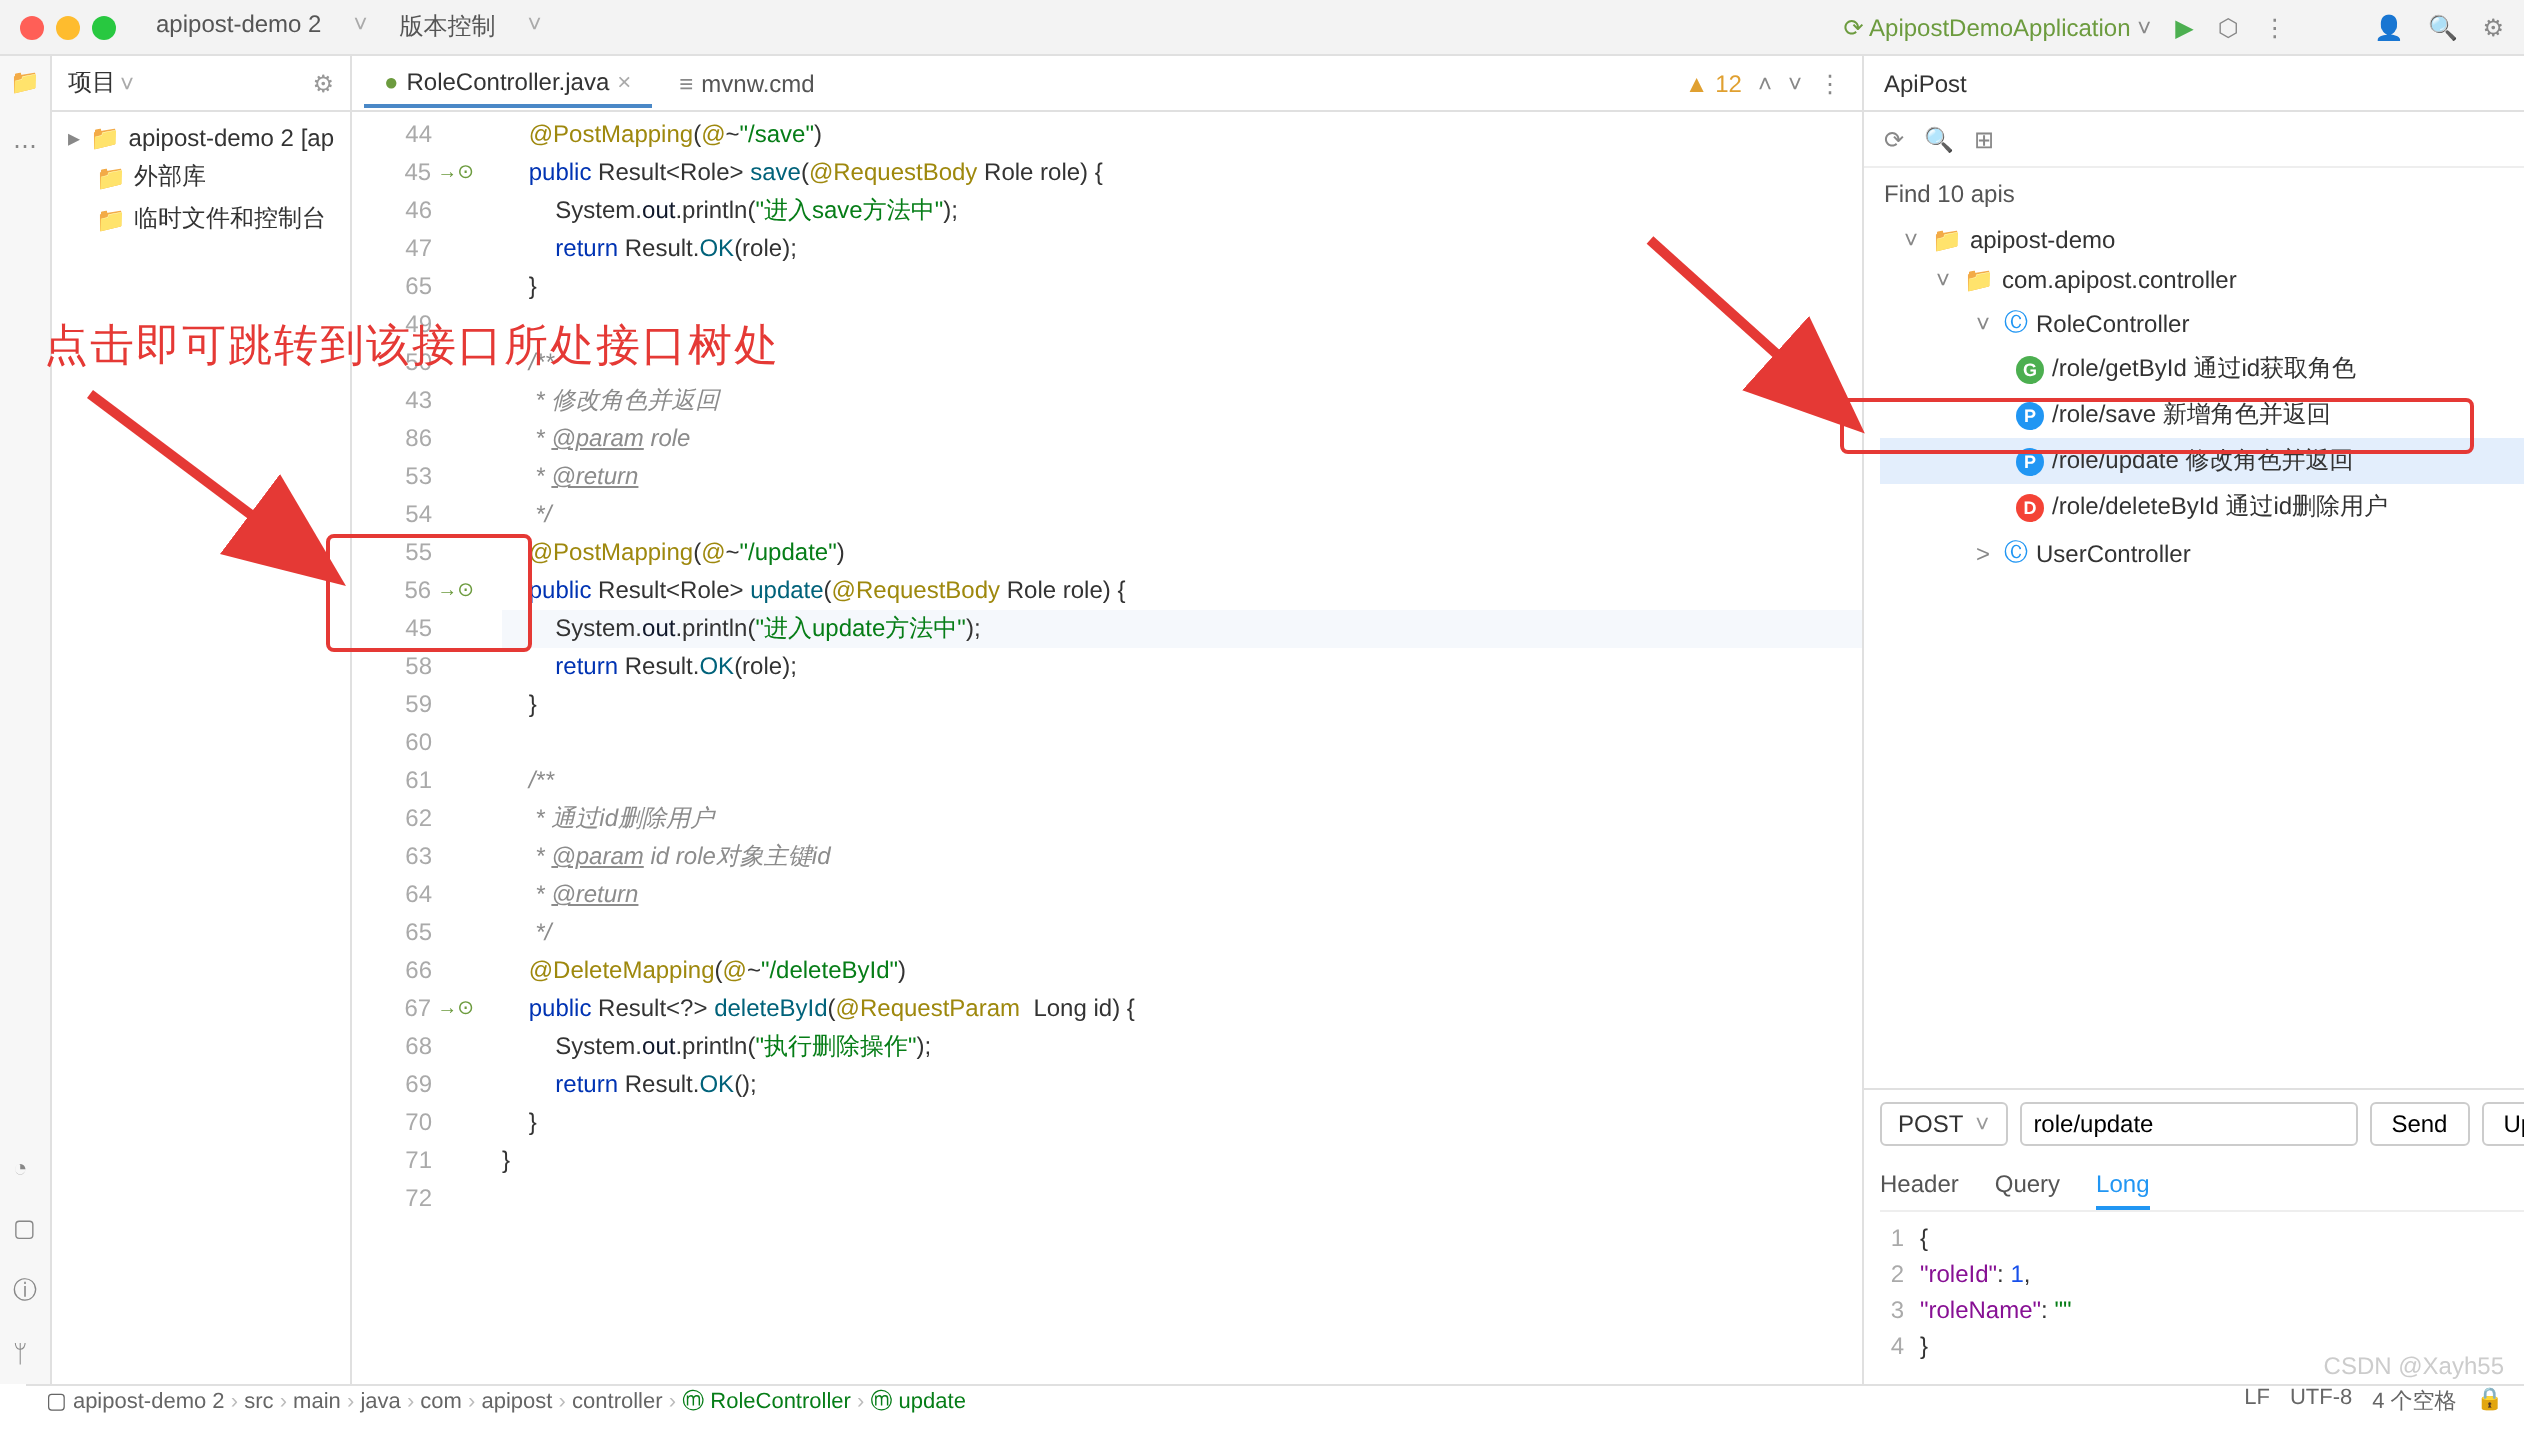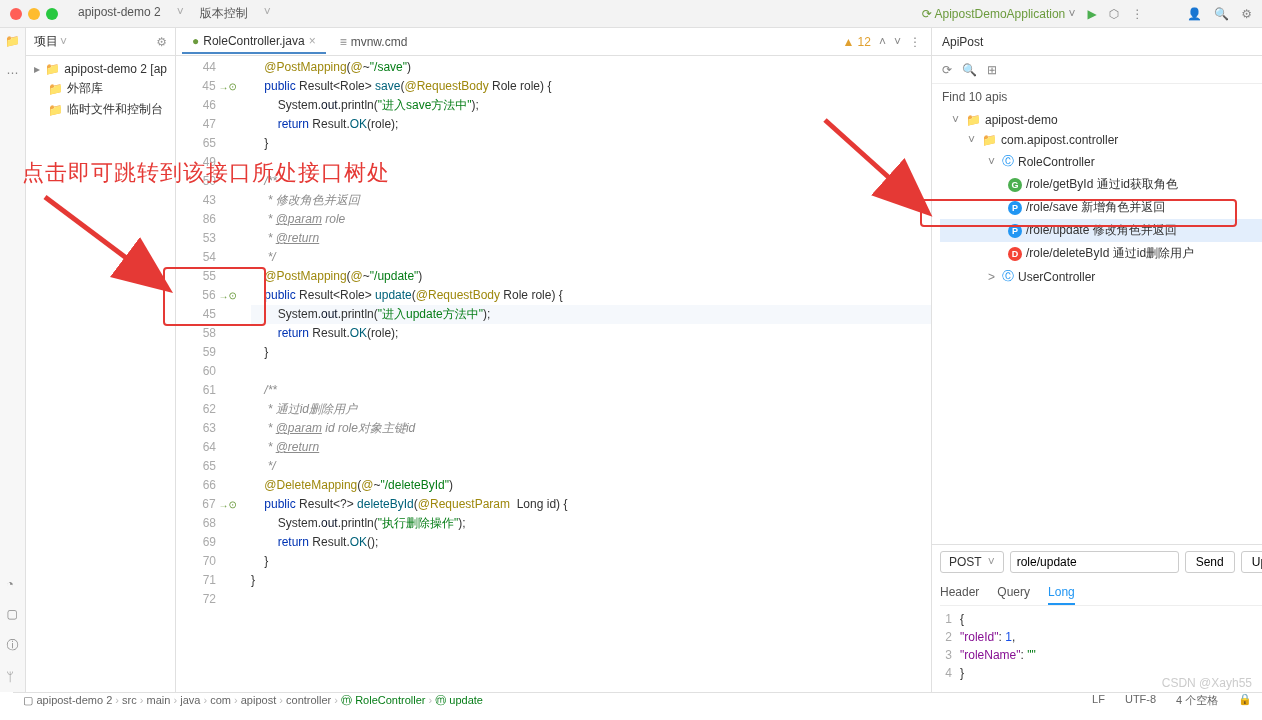--- a/index.html
+++ b/index.html
@@ -61,21 +61,21 @@
 .req-tabs { display: flex; gap: 18px; font-size: 12px; border-bottom: 1px solid #eee; }
 .req-tab { padding: 4px 0; color: #555; cursor: pointer; }
 .req-tab.active { color: #2196f3; border-bottom: 2px solid #2196f3; }
 .body-editor { font-family: "Menlo", monospace; font-size: 12px; padding: 4px 0; line-height: 18px; }
 .body-editor .bl { display: flex; }
 .body-editor .bn { width: 20px; color: #aaa; text-align: right; padding-right: 8px; }
 .jkey { color: #871094; } .jstr { color: #067d17; } .jnum { color: #1750eb; }
 
 .statusbar { height: 25px; border-top: 1px solid #e0e0e0; display: flex; padding: 0 10px; font-size: 11px; color: #666; gap: 6px; margin-left: 13px; }
 .statusbar .crumb-sep { color: #bbb; }
-.statusbar .right { margin-left: auto; display: flex; gap: 20px; }
+.statusbar .right { margin-left: auto; display: flex; gap: 10px; }
 
 .red-box { position: absolute; border: 2px solid #e53935; border-radius: 4px; pointer-events: none; }
 .anno-text { position: absolute; color: #e53935; font-size: 22px; font-weight: 500; letter-spacing: 1px; }
 .arrow { position: absolute; pointer-events: none; }
 </style>
 </head>
 <body>
 
 <div class="titlebar">
   <div class="traffic">

